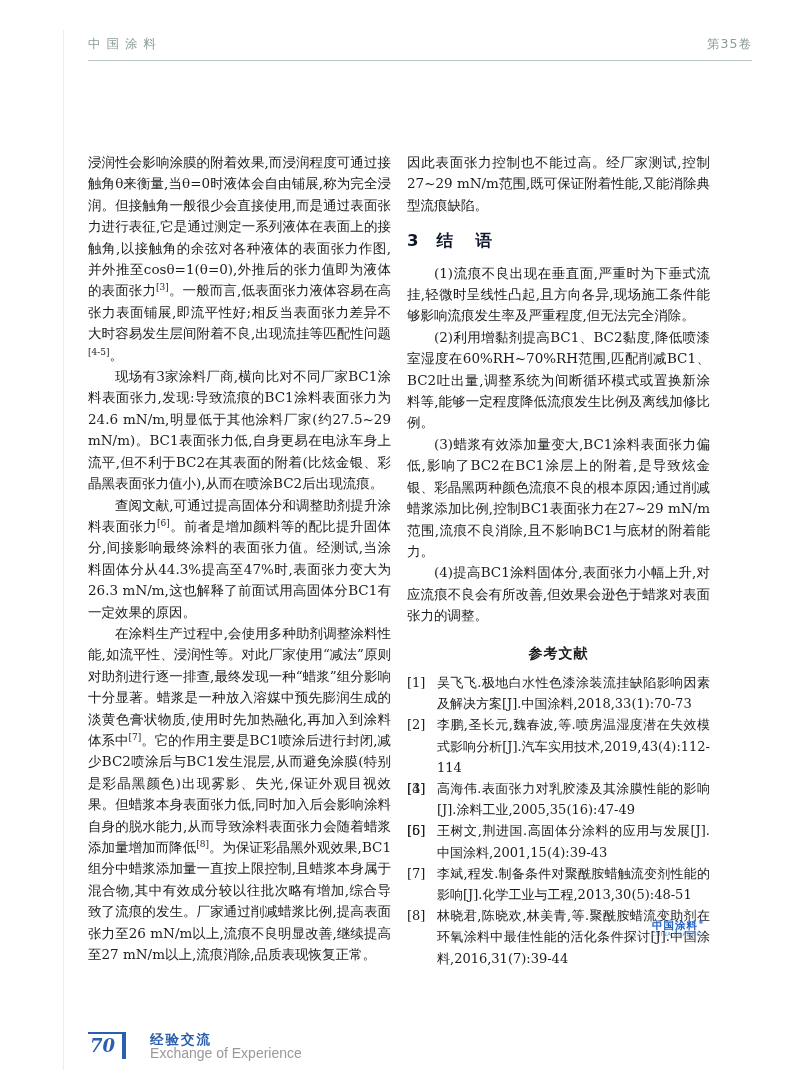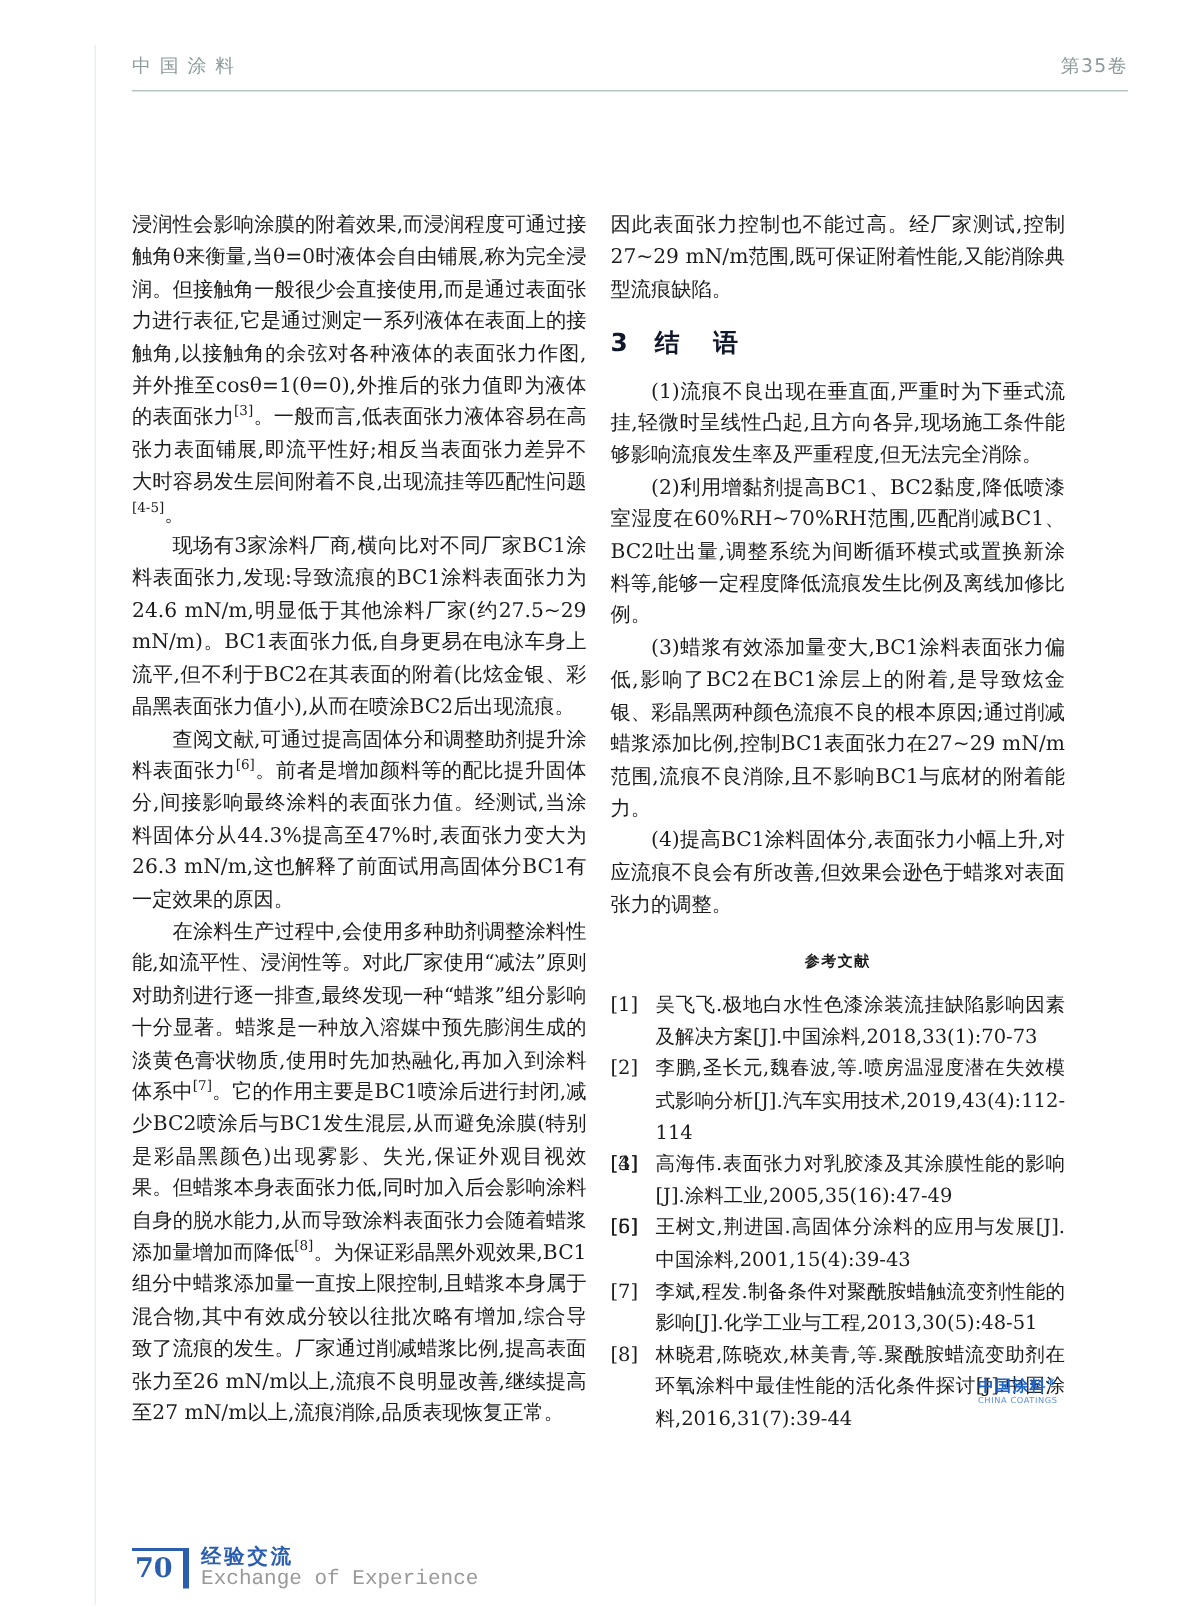--- a/index.html
+++ b/index.html
@@ -8,50 +8,50 @@
   .page-edge{position:absolute;left:63px;top:30px;height:1040px;width:1px;background:#eceeee;}
 
   
   .header{position:absolute;left:88px;right:86px;top:36px;display:flex;justify-content:space-between;
           align-items:flex-end;padding-bottom:7px;border-bottom:1px solid #b7c2c2;
           font-family:"DejaVu Sans","Liberation Sans",sans-serif;font-size:12.5px;color:#8d9a9a;}
   .journal{letter-spacing:6px;}
   .volume{letter-spacing:1px;}
 
   
-  .columns{position:absolute;left:88px;top:140px;width:622px;display:flex;gap:16px;}
+  .columns{position:absolute;left:88px;top:152px;width:622px;display:flex;gap:16px;}
   .col{width:303px;font-size:13.5px;line-height:21.4px;text-align:justify;}
   .para{margin:0;}
   .indent{text-indent:2em;}
   sup{font-size:9px;line-height:0;}
 
   
   .sec-heading{color:#0f172a;font-family:"DejaVu Sans","Liberation Sans",sans-serif;
                font-size:16.5px;font-weight:bold;margin:14px 0 11px 0;letter-spacing:3px;}
   .sec-num{margin-right:15px;}
 
   
-  .ref-heading{text-align:center;font-weight:bold;font-size:10px;margin:16px 0 8px 0;letter-spacing:1px;}
+  .ref-heading{text-align:center;font-weight:bold;font-size:14px;margin:16px 0 8px 0;letter-spacing:1px;}
   .ref-list{font-size:13px;line-height:21.2px;}
   .ref-item{position:relative;padding-left:30px;text-align:justify;}
   .ref-label{position:absolute;left:0;top:0;}
 
   
   .logo{position:absolute;left:652px;top:916px;text-align:left;
         font-family:"DejaVu Sans","Liberation Sans",sans-serif;color:#2063c6;}
   .logo-cn{font-size:10.5px;font-weight:bold;letter-spacing:1px;line-height:12px;}
   .logo-reg{font-size:6px;vertical-align:super;}
   .logo-en{font-size:5.5px;color:#5c8fd6;letter-spacing:0.4px;line-height:7px;}
 
   
   .footer{position:absolute;left:88px;top:1032px;display:flex;align-items:flex-start;}
-  .pagenum{font-weight:bold;font-size:18px;color:#2b5eae;
+  .pagenum{font-style:italic;font-weight:bold;font-size:18px;color:#2b5eae;
            border-top:2px solid #2b5eae;padding:1px 7px 0 2px;line-height:22px;}
   .footer-bar{width:4px;height:27px;background:#2b5eae;}
-  .footer-text{margin-left:8px;font-family:Liberation Mono, monospace;}
+  .footer-text{margin-left:24px;font-family:Liberation Sans, sans-serif;}
   .footer-cn{color:#2b5eae;font-weight:bold;font-size:13.5px;letter-spacing:2px;line-height:16px;}
   .footer-en{color:#999999;font-size:14px;line-height:11px;}
 </style>
 </head>
 <body>
 
 <div class="page">
   <div class="page-edge"></div>
 
   <div class="header">

